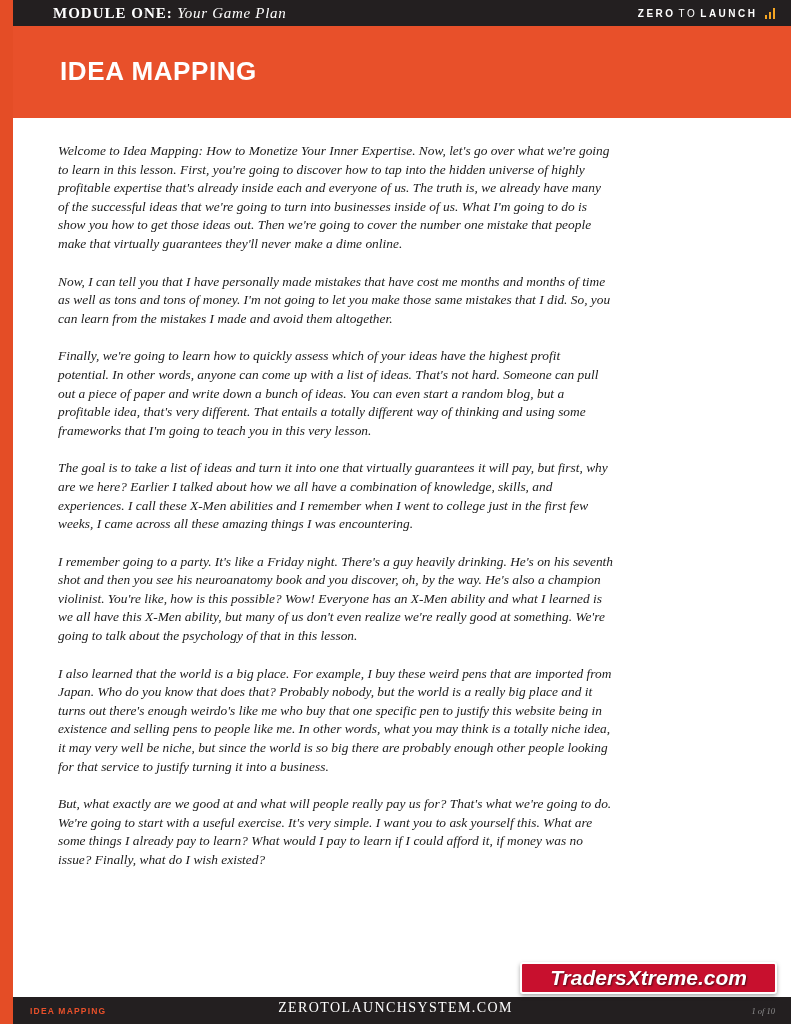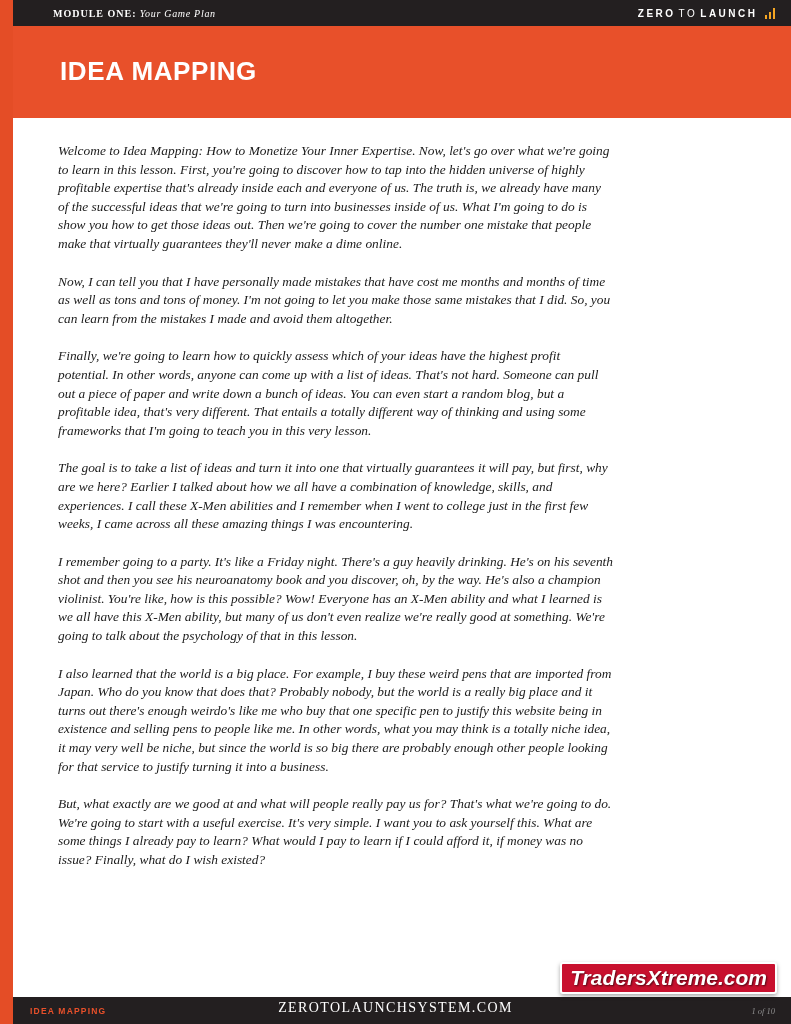--- a/index.html
+++ b/index.html
@@ -38,21 +38,21 @@
     background: #231f20;
     display: flex;
     align-items: center;
     justify-content: space-between;
     padding: 0 16px 0 40px;
     box-sizing: border-box;
   }
   .topbar-left {
     color: #ffffff;
     font-family: "Liberation Serif", serif;
-    font-size: 10px;
+    font-size: 15px;
     letter-spacing: 0.7px;
   }
   .topbar-left .module-label {
     font-weight: bold;
     text-transform: uppercase;
     letter-spacing: 1px;
   }
   .topbar-left .module-name {
     font-style: italic;
   }
@@ -205,21 +205,21 @@
     color: #ffffff;
     letter-spacing: 0.5px;
     text-shadow: 1px 1px 2px rgba(0,0,0,0.6);
     pointer-events: none;
     white-space: nowrap;
   }
   .wm-tx {
     position: absolute;
     right: 14px;
     bottom: 30px;
-    padding: 2px 8px;
+    padding: 2px 28px;
     background: #c8102e;
     border: 2px solid #ffffff;
     border-radius: 3px;
     box-shadow: 0 2px 4px rgba(0,0,0,0.35);
     font-family: "Liberation Sans", sans-serif;
     font-size: 21px;
     font-weight: bold;
     font-style: italic;
     color: #ffffff;
     text-shadow: 1px 1px 2px rgba(0,0,0,0.6);

